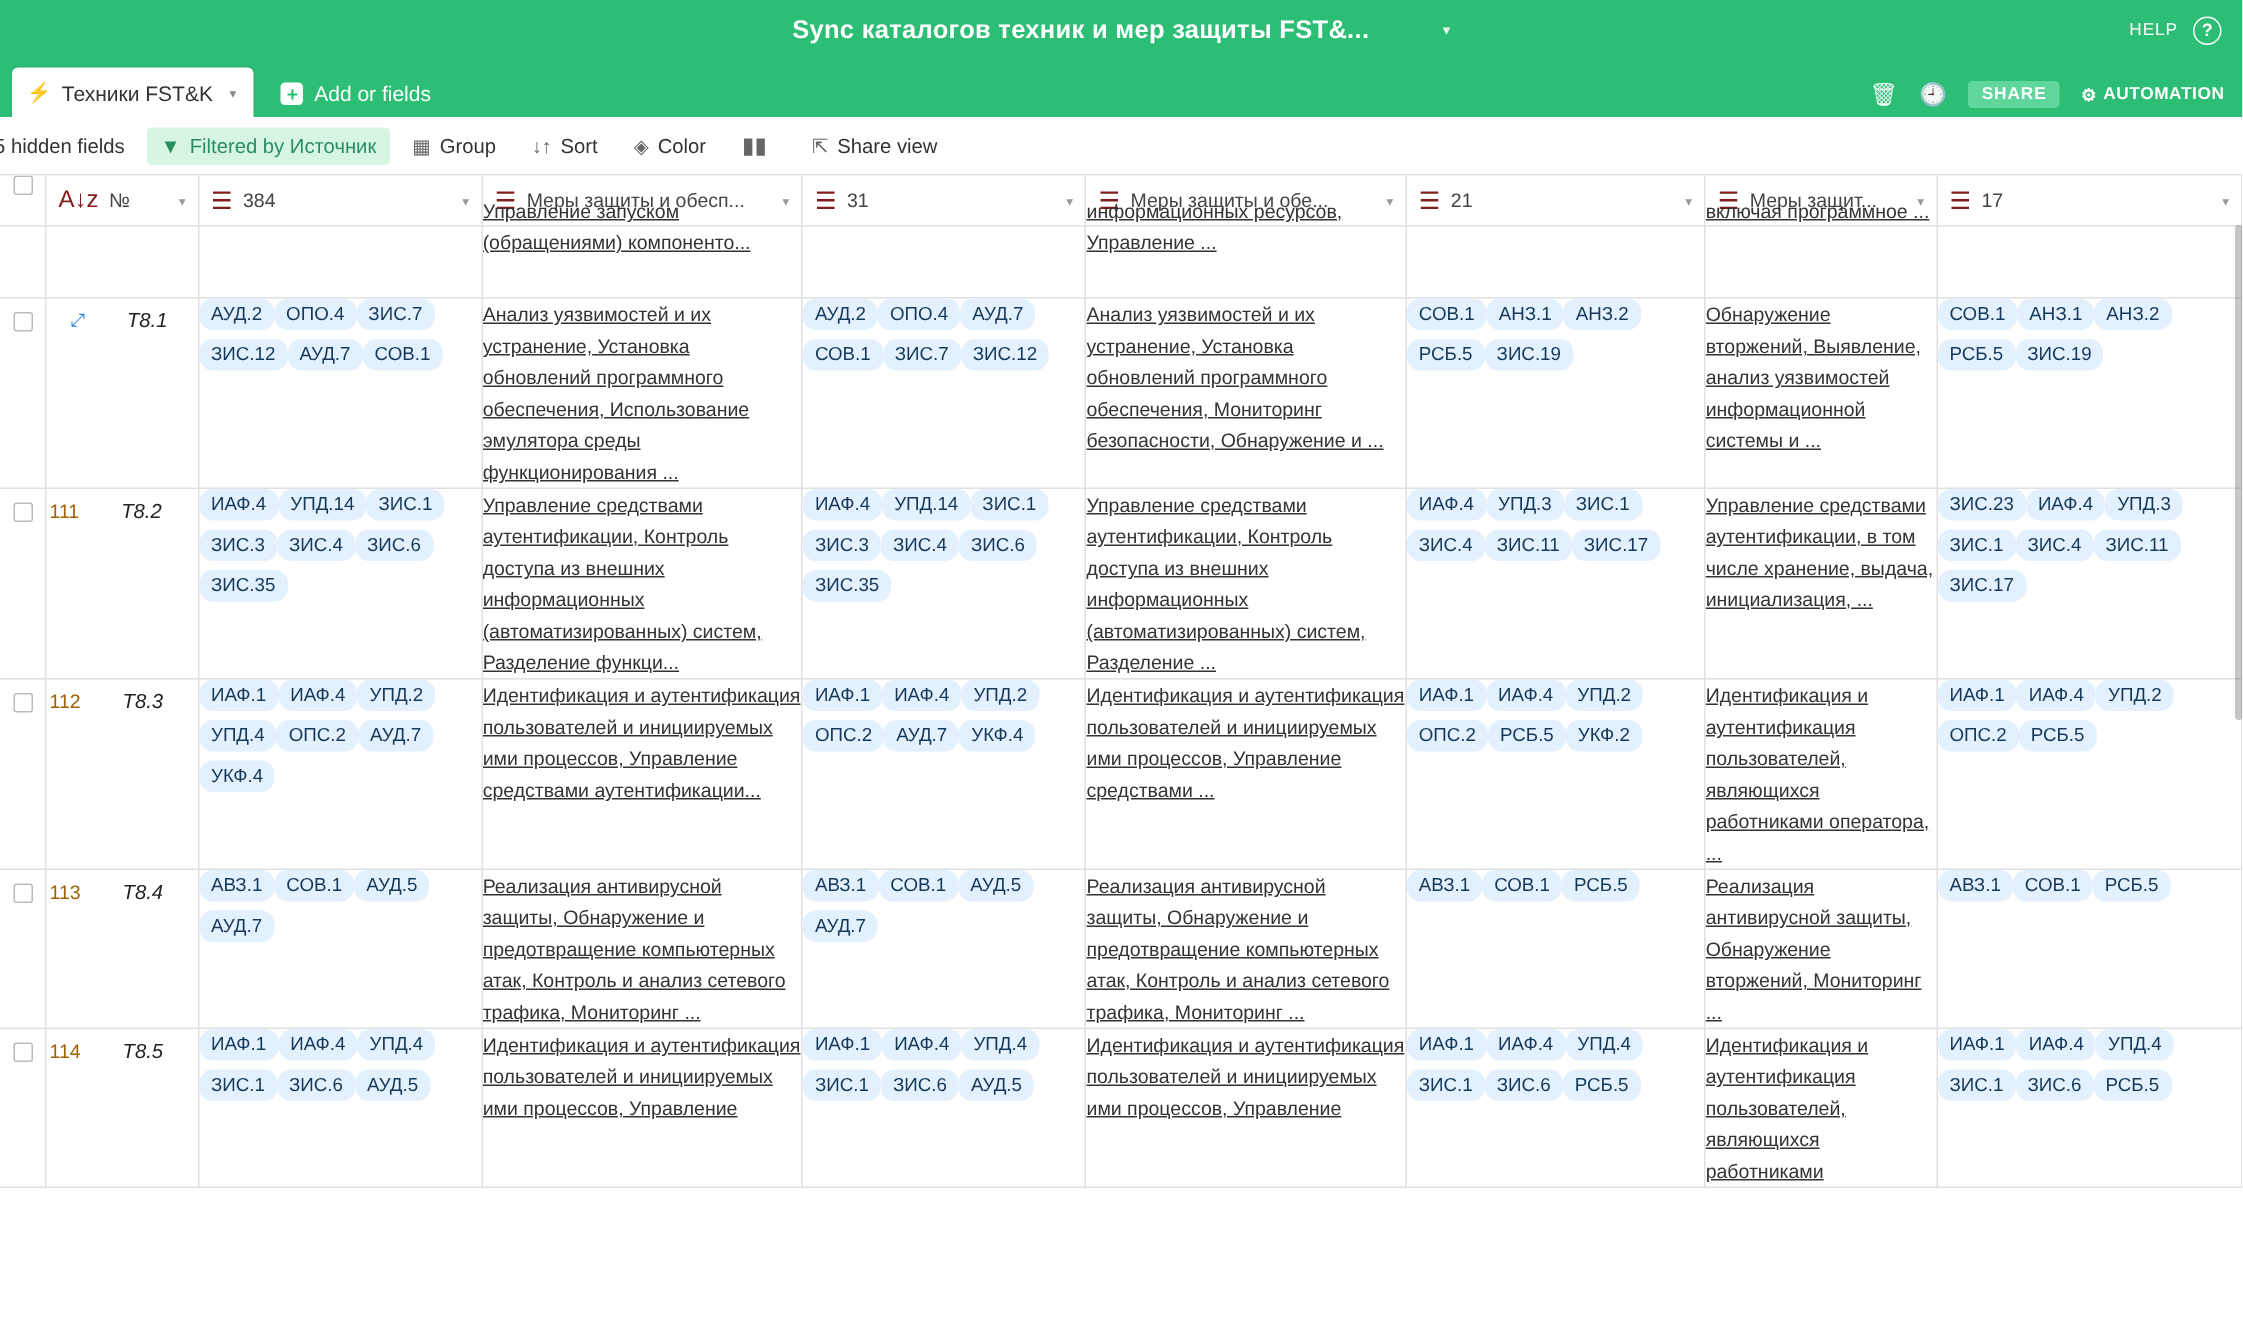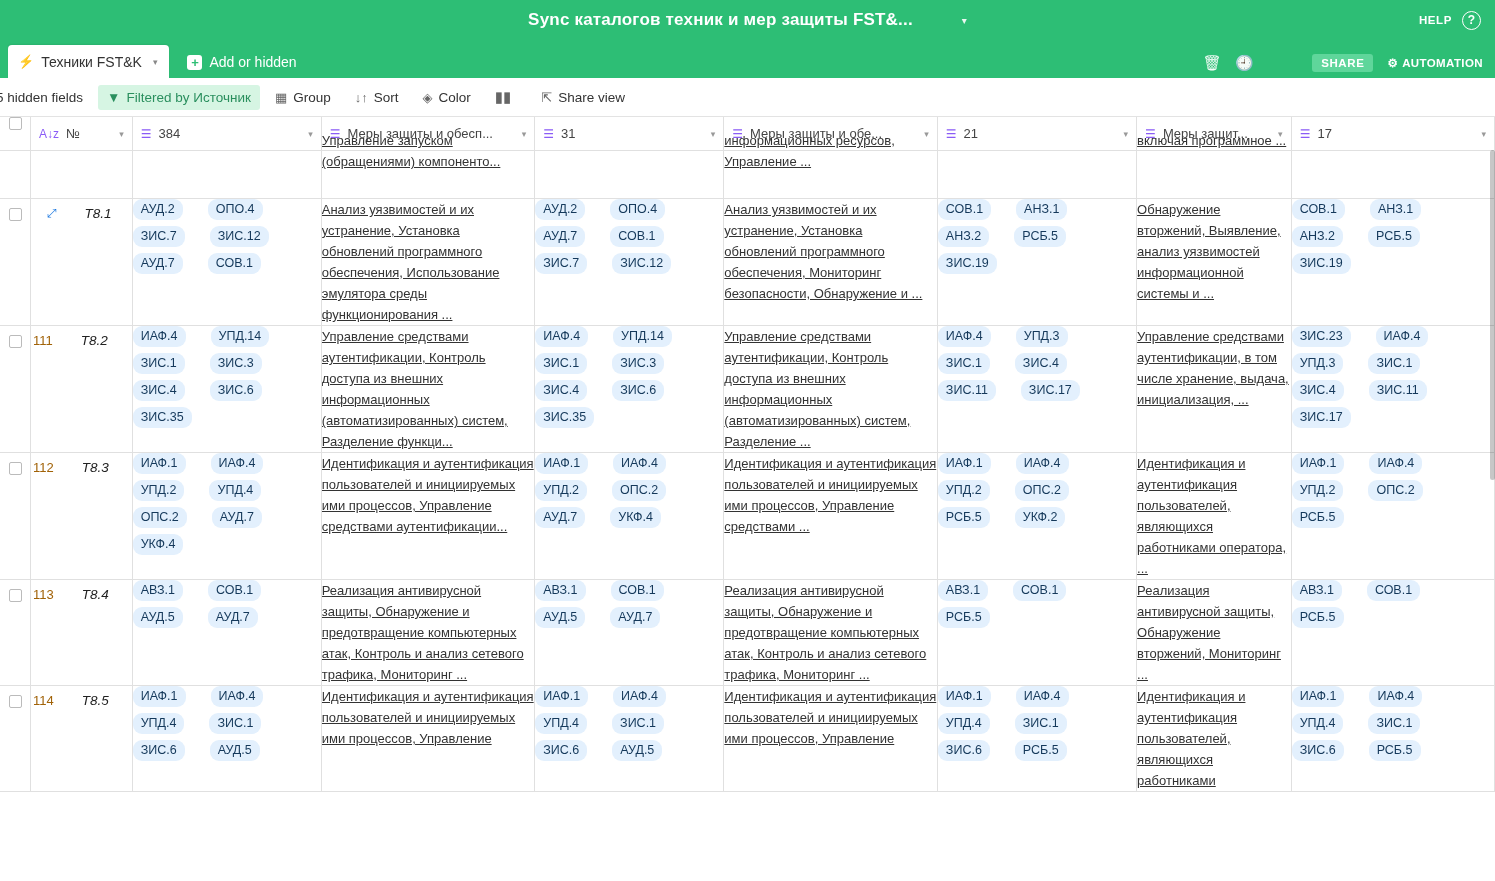--- a/index.html
+++ b/index.html
@@ -31,21 +31,21 @@
     font-size: 10px;
     opacity: .9;
   }
   .topbar .right {
     position: absolute;
     right: 14px; top: 0; height: 40px;
     display: flex; align-items: center; gap: 10px;
   }
   .topbar .help {
     font-size: 11.5px;
-    font-weight: bold;
+    font-weight: normal;
     letter-spacing: .6px;
   }
   .circ-q {
     width: 19px; height: 19px;
     border: 1.6px solid #fff;
     border-radius: 50%;
     display: flex; align-items: center; justify-content: center;
     font-size: 12px; font-weight: bold;
     line-height: 1;
   }
@@ -92,21 +92,20 @@
   }
   .icn { font-size: 15px; opacity: .95; }
   .sharebtn {
     background: #5fd69b;
     color: #fff;
     font-size: 11.5px;
     font-weight: bold;
     letter-spacing: .6px;
     padding: 3px 9px;
     border-radius: 3px;
-    margin-left: 44px;
   }
   .autobtn {
     display: flex; align-items: center; gap: 4px;
     font-size: 11.5px; font-weight: bold; letter-spacing: .4px;
   }
   
   .toolbar {
     height: 39px;
     background: #fff;
     border-bottom: 1px solid #e3e3e3;
@@ -152,21 +151,21 @@
     color: #444;
     text-align: left;
     vertical-align: middle;
   }
   .hcell {
     display: flex; align-items: center;
     gap: 7px;
     padding: 0 8px;
     height: 33px;
   }
-  .hcell .hico { color: #8b5cf6; font-size: 12px; }
+  .hcell .hico { color: #7f1d1d; font-size: 16px; }
   .hcell .htxt {
     flex: 1;
     overflow: hidden; text-overflow: ellipsis; white-space: nowrap;
   }
   .hcell .hcaret { color: #999; font-size: 9px; }
   
   .c-check { width: 30px; }
   .c-rownum { width: 100px; }
   .c-a { width: 186px; }
   .c-b { width: 210px; }
@@ -188,21 +187,21 @@
   .expand {
     color: #1f7ae0;
     font-size: 12px;
     margin-left: 14px;
   }
   .keycol {
     font-size: 13.5px; color: #222;
     padding-left: 28px;
     font-style: italic;
   }
-  .chips { display: flex; flex-wrap: wrap; gap: 6px 25px; }
+  .chips { display: flex; flex-wrap: wrap; gap: 6px 0; }
   .chip {
     background: #e3f0fd;
     color: #15395b;
     border-radius: 9px;
     padding: 2px 8px 3px 8px;
     font-size: 12.5px;
     line-height: 16px;
     white-space: nowrap;
   }
   .longtext {
@@ -245,21 +244,21 @@
 </div>
 
 <div class="tabbar">
   <div class="tab">
     <span class="bolt">⚡</span>
     <span>Техники FST&amp;K</span>
     <span class="tcaret">▾</span>
   </div>
   <div class="addimport">
     <span class="plusbox">+</span>
-    <span>Add or hidden</span>
+    <span>Add or fields</span>
   </div>
   <div class="right">
     <span class="icn">🗑</span>
     <span class="icn">🕘</span>
     <span class="sharebtn">SHARE</span>
     <span class="autobtn">
       <span>⚙</span>
       <span>AUTOMATION</span>
     </span>
   </div>

